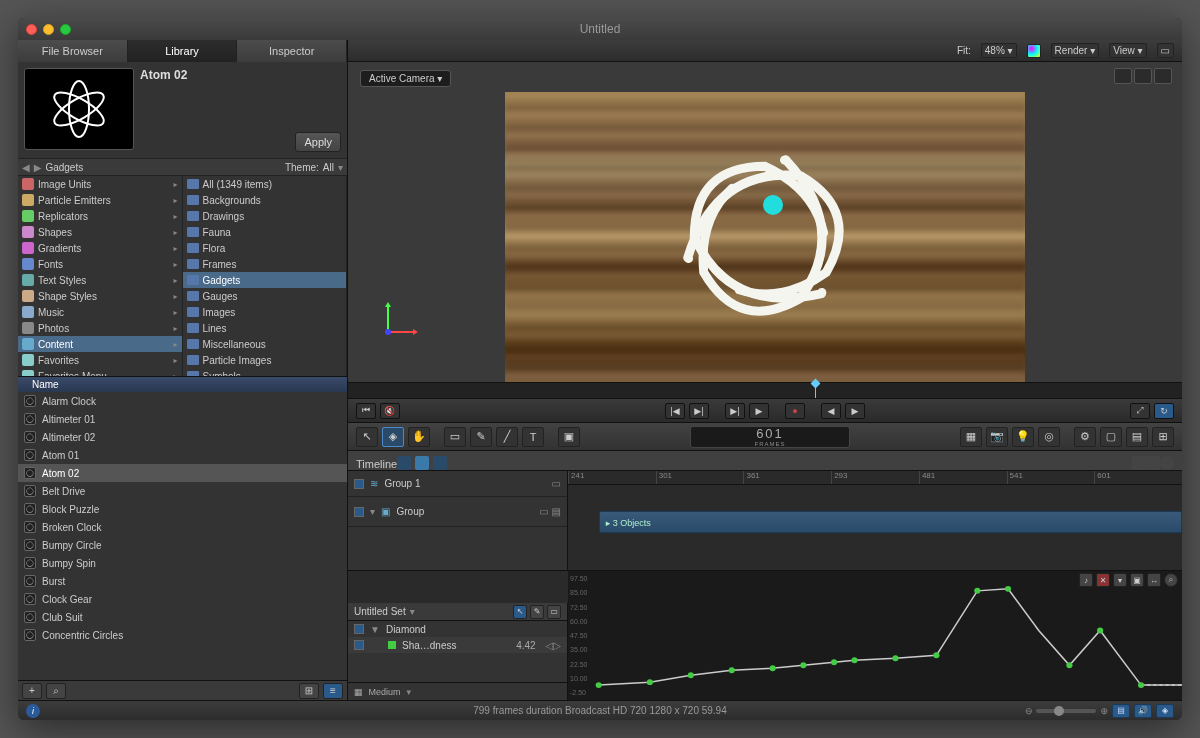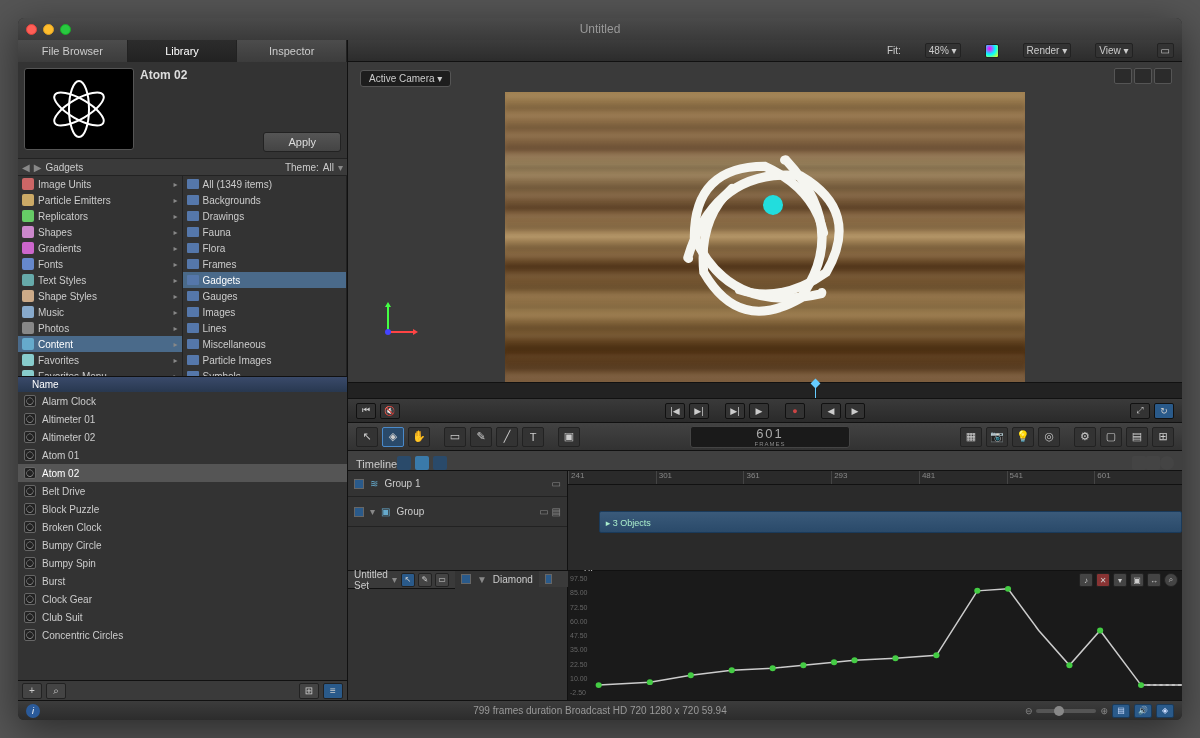--- a/index.html
+++ b/index.html
@@ -14,40 +14,40 @@
 .title { position: absolute; left: 50%; transform: translateX(-50%); color: #999; font-size: 12px; }
 .content { flex: 1; display: flex; background: #2b2b2b; }
 .left-panel { width: 330px; display: flex; flex-direction: column; background: #333; border-right: 1px solid #111; }
 .tabs { display: flex; height: 22px; background: #444; }
 .tab { flex: 1; text-align: center; font-size: 11px; color: #ccc; line-height: 22px; border-right: 1px solid #222; cursor: pointer; background: linear-gradient(#4c4c4c,#3c3c3c); }
 .tab.active { background: linear-gradient(#2c2c2c,#222); color: #fff; }
 .preview-row { display: flex; padding: 6px; gap: 6px; height: 96px; background: #333; }
 .preview-thumb { width: 110px; height: 82px; background: #000; border: 1px solid #555; border-radius: 3px; display: flex; align-items: center; justify-content: center; }
 .preview-info { flex: 1; display: flex; flex-direction: column; }
 .preview-title { color: #ddd; font-size: 12px; font-weight: bold; }
-.apply-btn { align-self: flex-end; margin-top: auto; background: linear-gradient(#555,#444); color: #ddd; border: 1px solid #222; border-radius: 3px; padding: 3px 24px; font-size: 11px; cursor: pointer; }
+.apply-btn { align-self: flex-end; margin-top: auto; background: linear-gradient(#555,#444); color: #ddd; border: 1px solid #222; border-radius: 3px; padding: 3px 8px; font-size: 11px; cursor: pointer; }
 .breadcrumb { height: 18px; background: #3a3a3a; display: flex; align-items: center; font-size: 10px; color: #ccc; padding: 0 4px; gap: 4px; border-top: 1px solid #222; border-bottom: 1px solid #222; }
 .bc-arrow { color: #888; }
 .browser-cols { display: flex; height: 200px; }
 .browser-col { width: 50%; overflow-y: auto; border-right: 1px solid #222; }
 .browser-item { display: flex; align-items: center; height: 16px; font-size: 10px; color: #ccc; padding: 0 4px; gap: 4px; cursor: pointer; }
 .browser-item.sel { background: #4a6a8a; color: #fff; }
 .bi-icon { width: 12px; height: 12px; background: #5a8; border-radius: 2px; flex-shrink: 0; }
 .bi-folder { width: 12px; height: 10px; background: #5577aa; border-radius: 1px; flex-shrink: 0; }
 .bi-chev { color: #888; margin-left: auto; font-size: 8px; }
 .name-header { height: 16px; background: linear-gradient(#3a4a6a,#283850); color: #fff; font-size: 10px; padding: 0 14px; line-height: 16px; border-top: 1px solid #111; }
 .asset-list { flex: 1; overflow-y: auto; background: #333; }
 .asset-item { display: flex; align-items: center; height: 18px; font-size: 10px; color: #ccc; padding: 0 6px; gap: 6px; cursor: pointer; }
 .asset-item.sel { background: #555; color: #fff; }
 .ai-icon { width: 12px; height: 12px; background: #222; border: 1px solid #666; border-radius: 2px; flex-shrink: 0; display:flex;align-items:center;justify-content:center;font-size:7px;color:#aaa; }
 .left-footer { height: 20px; background: #3a3a3a; display: flex; align-items: center; padding: 0 4px; gap: 4px; border-top: 1px solid #111; }
 .lf-btn { width: 20px; height: 16px; background: #444; border: 1px solid #222; border-radius: 2px; color: #ccc; font-size: 10px; display: flex; align-items: center; justify-content: center; cursor: pointer; }
 .lf-spacer { flex: 1; }
 .right-panel { flex: 1; display: flex; flex-direction: column; background: #2b2b2b; }
-.viewer-bar { height: 22px; background: linear-gradient(#3c3c3c,#2c2c2c); display: flex; align-items: center; padding: 0 8px; gap: 24px; justify-content: flex-end; font-size: 10px; color: #ccc; border-bottom: 1px solid #111; }
+.viewer-bar { height: 22px; background: linear-gradient(#3c3c3c,#2c2c2c); display: flex; align-items: center; padding: 0 8px; gap: 10px; justify-content: flex-end; font-size: 10px; color: #ccc; border-bottom: 1px solid #111; }
 .vb-btn { background: #333; border: 1px solid #222; padding: 1px 3px; border-radius: 2px; cursor: pointer; color: #ccc; font-size:10px; }
 .vb-color { width: 14px; height: 14px; background: radial-gradient(circle at 30% 30%, #f0f, #0ff, #ff0); border-radius: 2px; border: 1px solid #222; cursor: pointer; }
 .viewer { height: 320px; background: #3a3a3a; position: relative; display: flex; align-items: flex-end; justify-content: center; }
 .canvas { width: 520px; height: 290px; background: linear-gradient(#a08050 0%, #806040 20%, #a08860 25%, #705030 40%, #b09060 50%, #604020 60%, #a08050 75%, #503010 90%, #806040 100%); position: relative; overflow: hidden; }
 .canvas::before { content:""; position:absolute; inset:0; background: repeating-linear-gradient(0deg, rgba(0,0,0,0.15) 0px, transparent 2px, rgba(255,255,255,0.08) 6px, transparent 10px, rgba(0,0,0,0.2) 14px, transparent 20px); filter: blur(2px); }
 .atom-svg { position: absolute; left: 50%; top: 50%; transform: translate(-50%,-50%); }
 .active-cam { position: absolute; top: 8px; left: 12px; background: rgba(0,0,0,0.5); color: #ccc; font-size: 10px; padding: 2px 8px; border-radius: 3px; border: 1px solid #555; cursor: pointer; }
 .axis { position: absolute; bottom: 40px; left: 30px; width: 40px; height: 40px; }
 .view-controls { position: absolute; top: 6px; right: 10px; display: flex; gap: 2px; }
 .vc { width: 18px; height: 16px; background: rgba(40,40,40,0.8); border: 1px solid #555; border-radius: 2px; cursor: pointer; }
@@ -72,21 +72,21 @@
 .tl-body { display: flex; flex: 1; min-height: 0; }
 .tl-layers { width: 220px; background: #333; border-right: 1px solid #111; }
 .tl-ruler-wrap { flex: 1; display: flex; flex-direction: column; }
 .tl-ruler { height: 14px; background: #2a2a2a; display: flex; font-size: 8px; color: #888; border-bottom: 1px solid #111; position: relative; }
 .tl-ruler span { flex: 1; border-left: 1px solid #444; padding-left: 2px; }
 .tl-tracks { flex: 1; background: #2a2a2a; position: relative; }
 .tl-row { height: 26px; display: flex; align-items: center; padding: 0 6px; font-size: 10px; color: #ccc; gap: 6px; border-bottom: 1px solid #222; }
 .tl-check { width: 10px; height: 10px; border: 1px solid #666; background: #2a5a8a; cursor: pointer; }
 .tl-track-bar { position: absolute; left: 5%; right: 0; height: 22px; background: linear-gradient(#3a5a7a,#2a4a6a); border: 1px solid #1a3a5a; border-radius: 2px; font-size: 9px; color: #aec; padding: 0 6px; line-height: 22px; }
 .keyframe-section { height: 130px; display: flex; border-top: 1px solid #111; }
-.kf-left { width: 220px; background: #333; border-right: 1px solid #111; display: flex; flex-direction: row; }
+.kf-left { width: 220px; background: #333; border-right: 1px solid #111; display: flex; flex-direction: column; margin-top: 32px; }
 .kf-header { height: 18px; background: #3a3a3a; font-size: 10px; color: #ccc; display: flex; align-items: center; padding: 0 6px; border-bottom: 1px solid #111; gap: 4px; }
 .kf-header-tools { margin-left: auto; display: flex; gap: 3px; }
 .kf-tool { width: 14px; height: 14px; background: #444; border: 1px solid #222; border-radius: 2px; cursor: pointer; font-size:8px; color:#ccc; display:flex;align-items:center;justify-content:center; }
 .kf-row { height: 16px; display: flex; align-items: center; padding: 0 6px; font-size: 10px; color: #ccc; gap: 6px; }
 .kf-val { margin-left: auto; color: #aaa; }
 .kf-graph { flex: 1; background: #1a1a1a; position: relative; }
 .kf-graph svg { width: 100%; height: 100%; }
 .kf-yaxis { position: absolute; left: 2px; top: 0; bottom: 0; width: 30px; font-size: 7px; color: #666; display: flex; flex-direction: column; justify-content: space-between; padding: 4px 0; }
 .kf-footer { height: 18px; background: #333; display: flex; align-items: center; padding: 0 6px; font-size: 9px; color: #aaa; border-top: 1px solid #111; gap: 6px; }
 .statusbar { height: 20px; background: linear-gradient(#3c3c3c,#2c2c2c); display: flex; align-items: center; padding: 0 8px; font-size: 10px; color: #999; border-top: 1px solid #111; }

